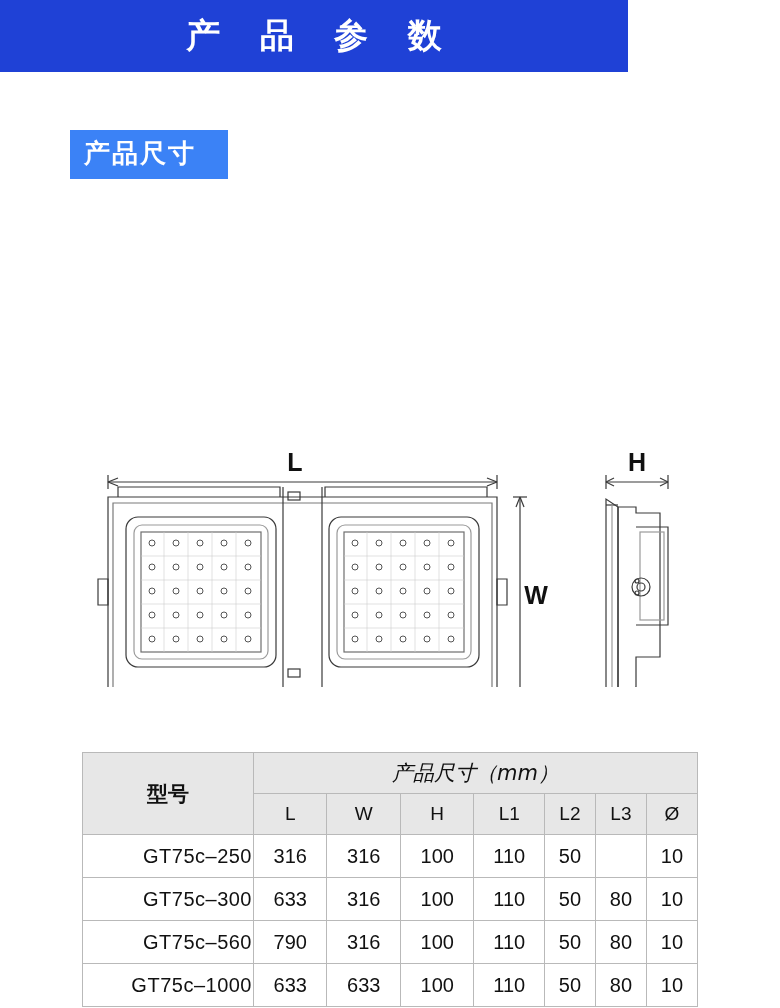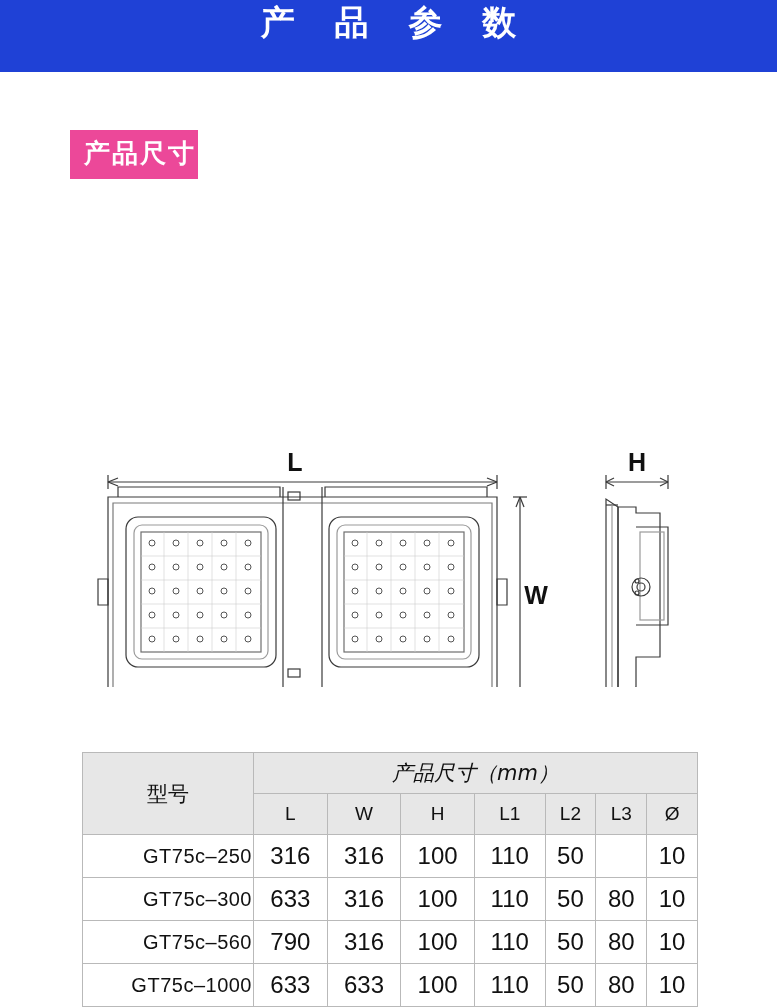--- a/index.html
+++ b/index.html
@@ -9,42 +9,43 @@
   }
   body {
     width: 780px;
     height: 1008px;
     font-family: "Liberation Sans", sans-serif;
     color: #1a1a1a;
     position: relative;
     overflow: hidden;
   }
   .banner {
-    width: 777px;
+    width: 628px;
     height: 72px;
     background: #1f41d6;
     display: flex;
+    align-items: center;
     justify-content: center;
   }
   .banner-title {
     color: #ffffff;
     font-size: 34px;
     font-weight: bold;
     letter-spacing: 14px;
     text-indent: 14px;
     font-family: "DejaVu Sans", sans-serif;
   }
   .section-tag {
     margin: 58px 0 0 70px;
     display: inline-block;
-    background: #ec4899;
+    background: #3b82f6;
     color: #ffffff;
     font-size: 26px;
     font-weight: bold;
-    padding: 6px 2px 8px 14px;
+    padding: 6px 32px 8px 14px;
     letter-spacing: 2px;
     font-family: "DejaVu Sans", sans-serif;
   }
   .drawing-area {
     position: relative;
     width: 780px;
     height: 500px;
     margin-top: 8px;
   }
   .drawing-area svg {
@@ -71,37 +72,37 @@
   }
   table.spec thead th {
     background: #e7e7e7;
     height: 38px;
     font-family: "DejaVu Sans", sans-serif;
     font-size: 20px;
   }
   table.spec thead th.model-head {
     width: 168px;
     height: 78px;
-    font-weight: normal;
+    font-weight: bold;
     font-size: 21px;
   }
   table.spec thead th.group-head {
     font-style: italic;
     font-weight: normal;
     font-size: 21px;
   }
   table.spec thead tr.sub th {
     height: 38px;
     font-size: 19px;
     font-weight: normal;
     font-family: "Liberation Sans", sans-serif;
   }
   table.spec tbody td {
     height: 40px;
-    font-size: 24px;
+    font-size: 20px;
     background: #ffffff;
   }
   table.spec tbody td.model {
     font-size: 20px;
     letter-spacing: 0.5px;
     text-align: right;
   }
   .dim-label {
     font-family: "Liberation Sans", sans-serif;
     font-weight: bold;

